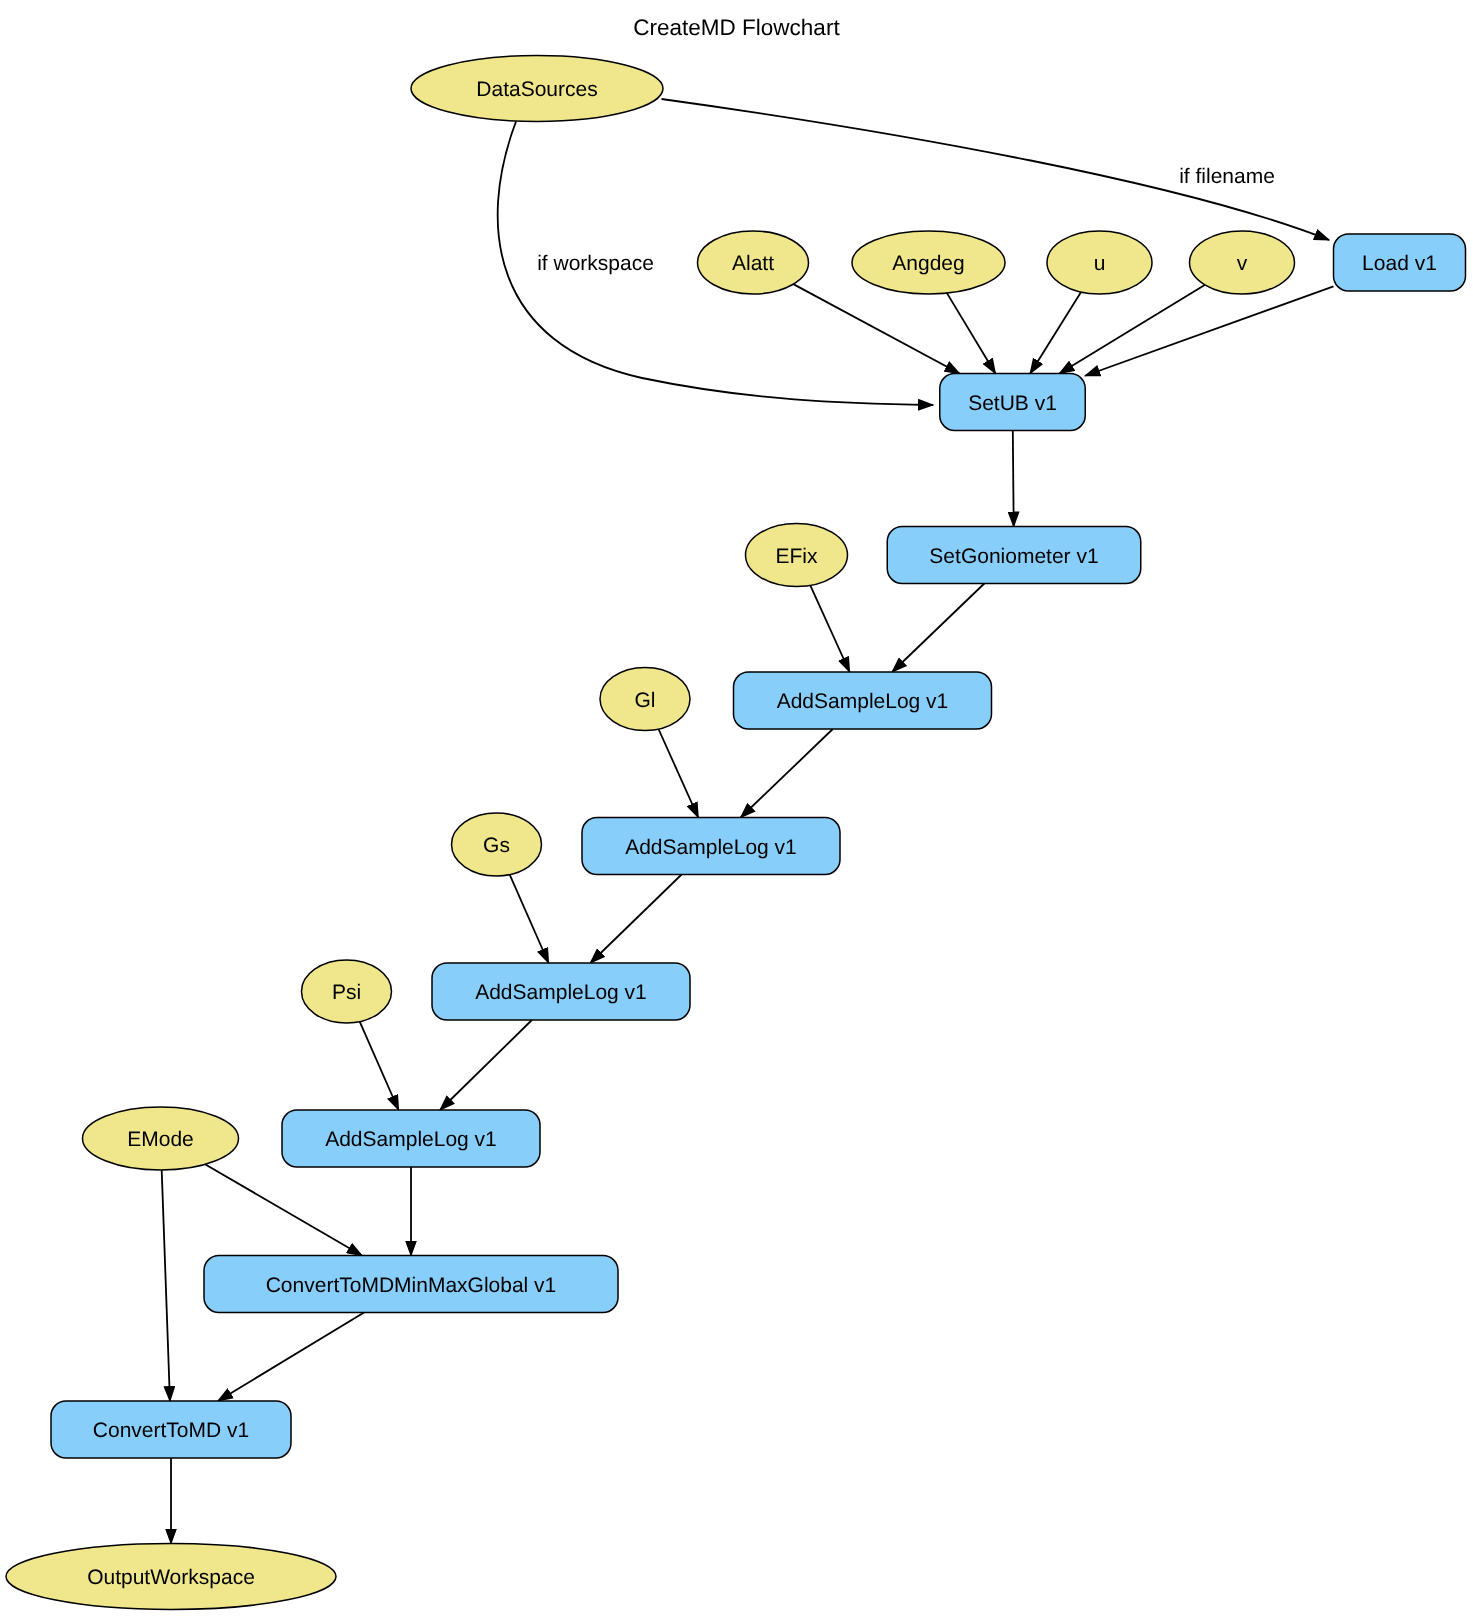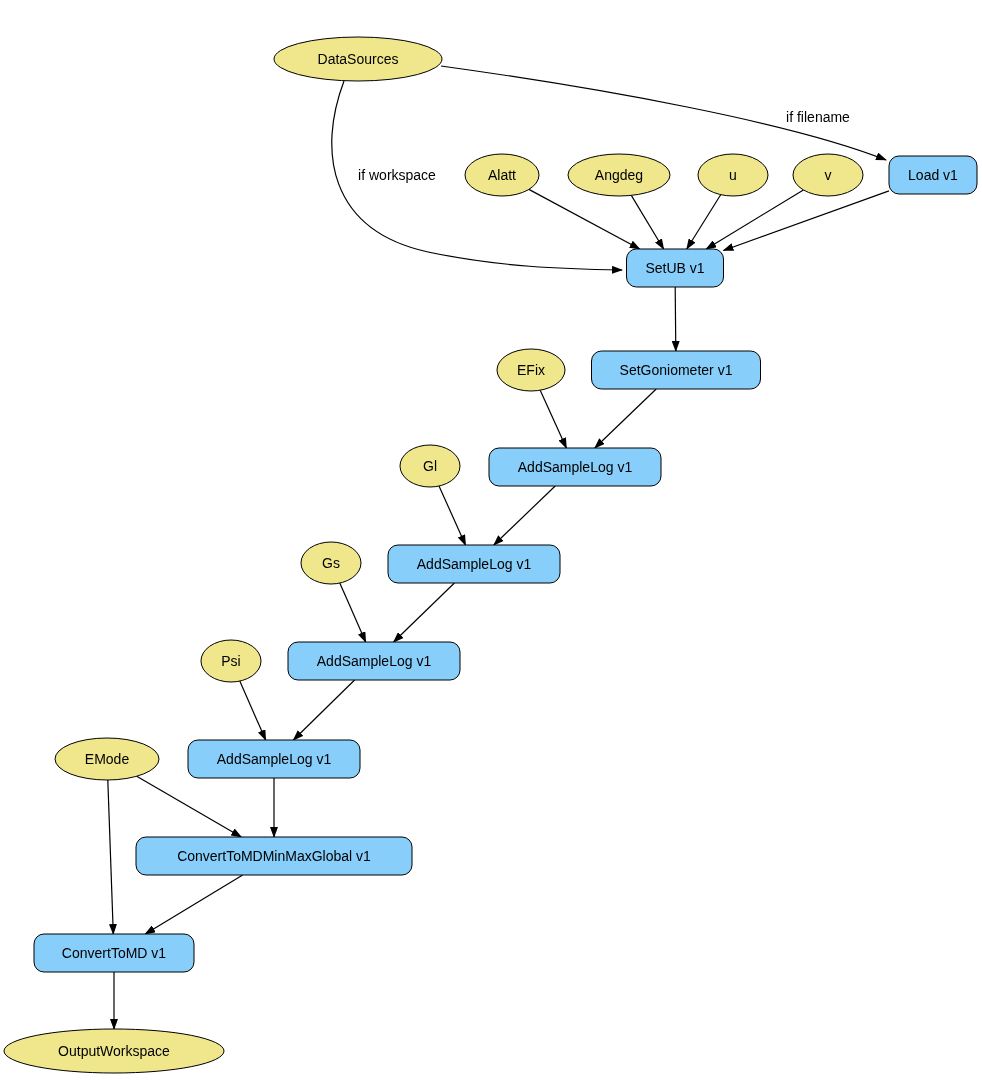--- a/index.html
+++ b/index.html
@@ -144,13 +144,14 @@
         <g>
           <ellipse cx="114" cy="1051" rx="110" ry="22" fill="#F0E68C" stroke="#000000" stroke-width="1"></ellipse>
           <text x="114" y="1056" text-anchor="middle" class="node-label">OutputWorkspace</text>
         </g>
       </g>
       <g>
         <text x="818" y="122" text-anchor="middle" class="edge-label">if filename</text>
         <text x="397" y="180" text-anchor="middle" class="edge-label">if workspace</text>
       </g>
     </svg>
+  <div id="diagram-title">CreateMD Flowchart</div>
 </div>
 
 </body></html>

